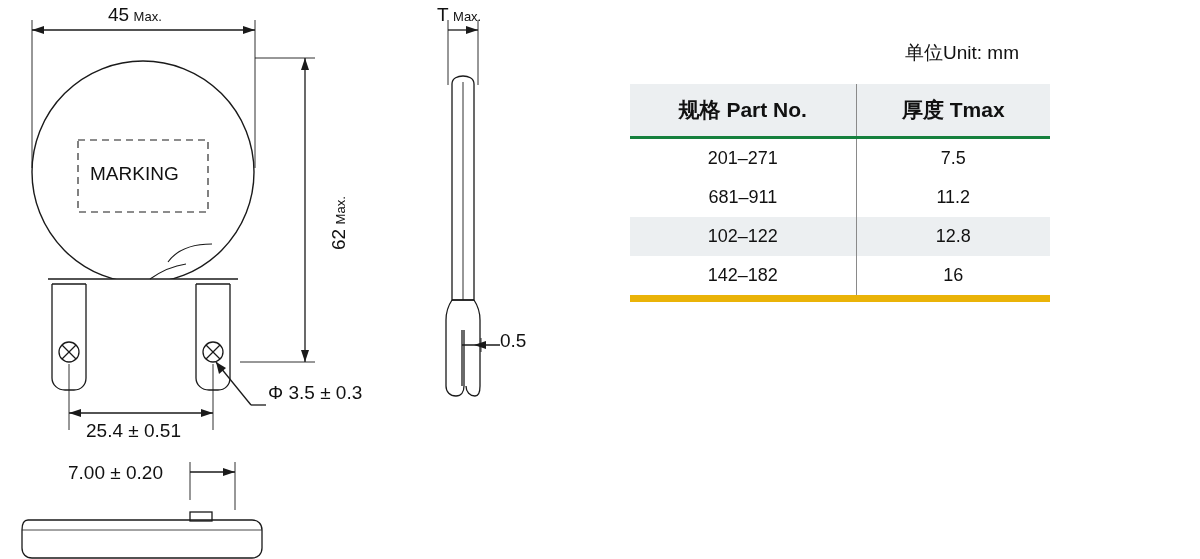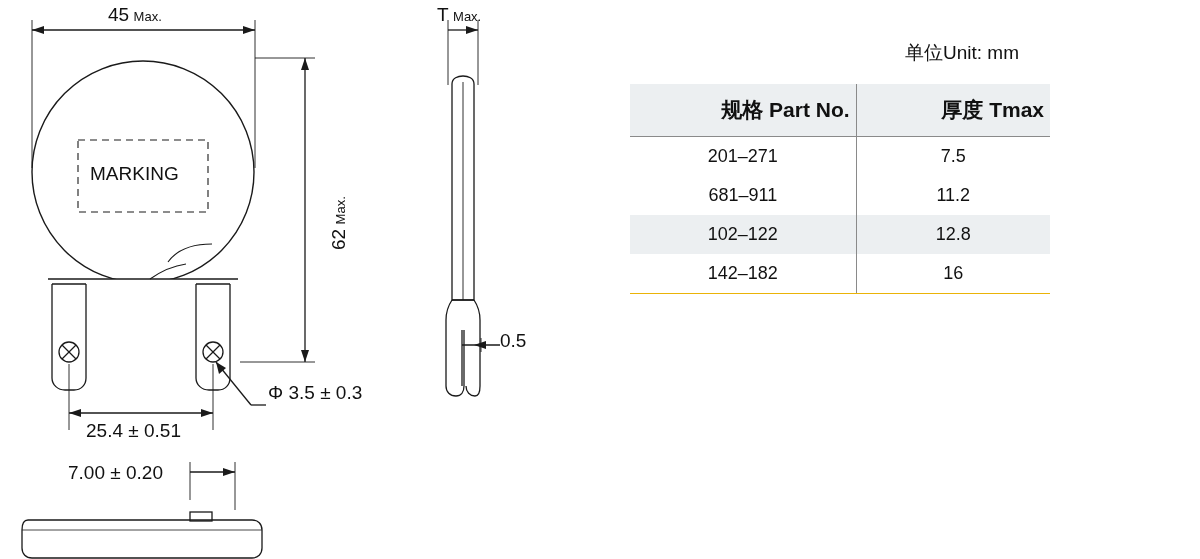--- a/index.html
+++ b/index.html
@@ -53,35 +53,35 @@
     top: 84px;
     border-collapse: collapse;
     width: 420px;
   }
   table.spec th {
     font-size: 21px;
     font-weight: bold;
     padding: 12px 6px;
     background: #eceff1;
     border-bottom: 1px solid #8a8a8a;
-    text-align: right;
+    text-align: center;
     color: #111;
   }
   table.spec th.c1 { width: 228px; border-right: 1px solid #8a8a8a; }
   table.spec th.c2 { width: 192px; }
   table.spec td {
     font-size: 18px;
     padding: 9px 6px;
     text-align: center;
     color: #111;
   }
   table.spec td.c1 { border-right: 1px solid #8a8a8a; }
   table.spec tr.alt td { background: #eceff1; }
-  table.spec tr.first-row td { border-top: 1px solid #15803d; }
-  table.spec tr.last-row td { border-bottom: 1px solid #eab308; }
+  table.spec tr.first-row td { border-top: 3px solid #15803d; }
+  table.spec tr.last-row td { border-bottom: 7px solid #eab308; }
   .tbl-head-top {
     position: absolute;
     left: 630px;
     top: 84px;
     width: 420px;
     height: 1px;
     background: #8a8a8a;
   }
 </style>
 </head>

